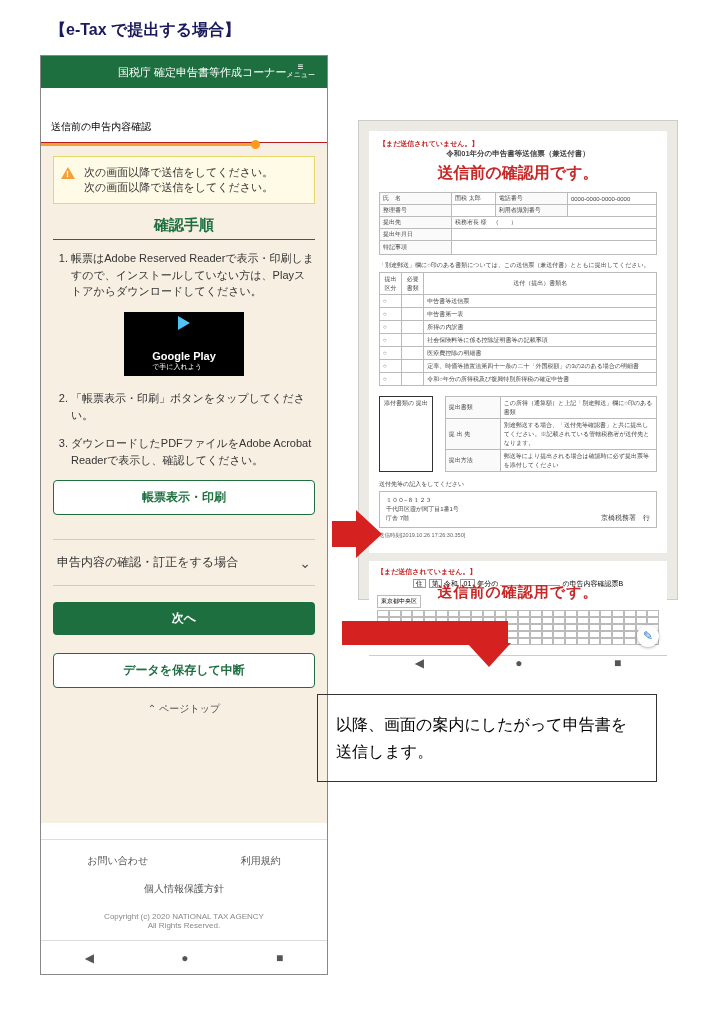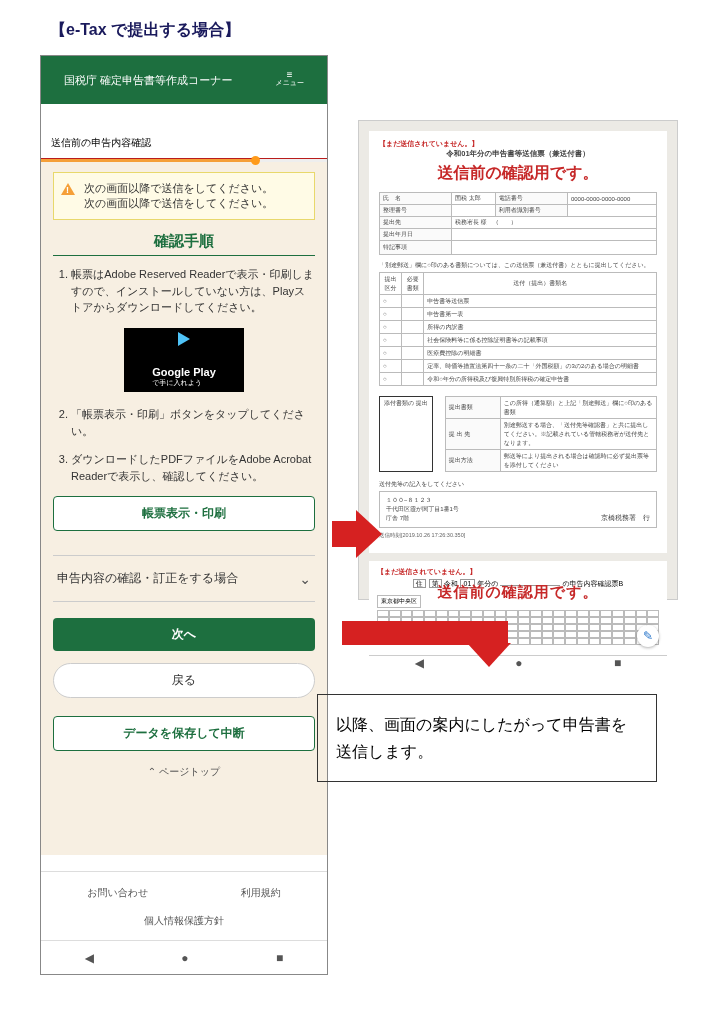--- a/index.html
+++ b/index.html
@@ -3,21 +3,21 @@
 <meta charset="utf-8">
 <style>
   * { box-sizing: border-box; margin: 0; padding: 0; }
   body { font-family: "Hiragino Kaku Gothic ProN", "Meiryo", sans-serif; background: #fff; width: 720px; }
   .page { position: relative; width: 720px; height: 1031px; }
 
   .title { position: absolute; top: 20px; left: 50px; font-size: 16px; font-weight: bold; color: #1a1a5c; }
 
   
   .phone { position: absolute; top: 55px; left: 40px; width: 288px; height: 920px; border: 1px solid #888; background: #fff; display: flex; flex-direction: column; }
-  .appbar { background: #1d6f3f; color: #fff; display: flex; align-items: center; justify-content: space-between; padding: 6px 23px; height: 48px; }
+  .appbar { background: #1d6f3f; color: #fff; display: flex; align-items: center; justify-content: flex-end; padding: 6px 12px; height: 32px; }
   .appbar-title { font-size: 11px; }
   .menu-btn { display: flex; flex-direction: column; align-items: center; justify-content: center; font-size: 7px; gap:1px; }
   .menu-icon { line-height: 0.4; font-size: 10px; letter-spacing: 0; }
 
   .subheader { padding: 8px 10px; font-size: 10px; font-weight: 500; border-bottom: 1px solid #b91c1c; margin-top: 24px; }
   .progress-line { height: 3px; background: #f59f38; width: 75%; position: relative; }
   .progress-dot { position: absolute; right: -4px; top: -3px; width: 9px; height: 9px; border-radius: 50%; background: #ff9b1a;}
   .progress-wrap { background:#eee; }
 
   .content { flex:1; background: #f7efe2; padding: 10px 12px 20px; overflow: hidden; font-size: 11px; color:#333; }
@@ -132,31 +132,34 @@
         <li>ダウンロードしたPDFファイルをAdobe Acrobat Readerで表示し、確認してください。</li>
       </ol>
       <button class="wide-btn btn-ghost-green">帳票表示・印刷</button>
 
       <div class="collapse-row">
         <span>申告内容の確認・訂正をする場合</span>
         <span class="chev"></span>
       </div>
 
       <button class="wide-btn btn-green">次へ</button>
-      <button class="wide-btn btn-white" style="margin-top:12px;border-radius:18px;">戻る</button>
       <button class="wide-btn btn-ghost-green" style="margin-top:18px;">データを保存して中断</button>
 
       <div class="pagetop">ページトップ</div>
     </div>
     <div class="footer">
       <div class="footer-row1">
         <span>お問い合わせ</span>
         <span>利用規約</span>
       </div>
       <div class="footer-row2">個人情報保護方針</div>
+      <div class="copy">
+        <div>Copyright (c) 2020 NATIONAL TAX AGENCY</div>
+        <div>All Rights Reserved.</div>
+      </div>
     </div>
     <div class="android-nav">
       <span class="nav-shape">◀</span>
       <span class="nav-shape">●</span>
       <span class="nav-shape">■</span>
     </div>
   </div>
 
   <div class="preview">
     <div class="doc">

